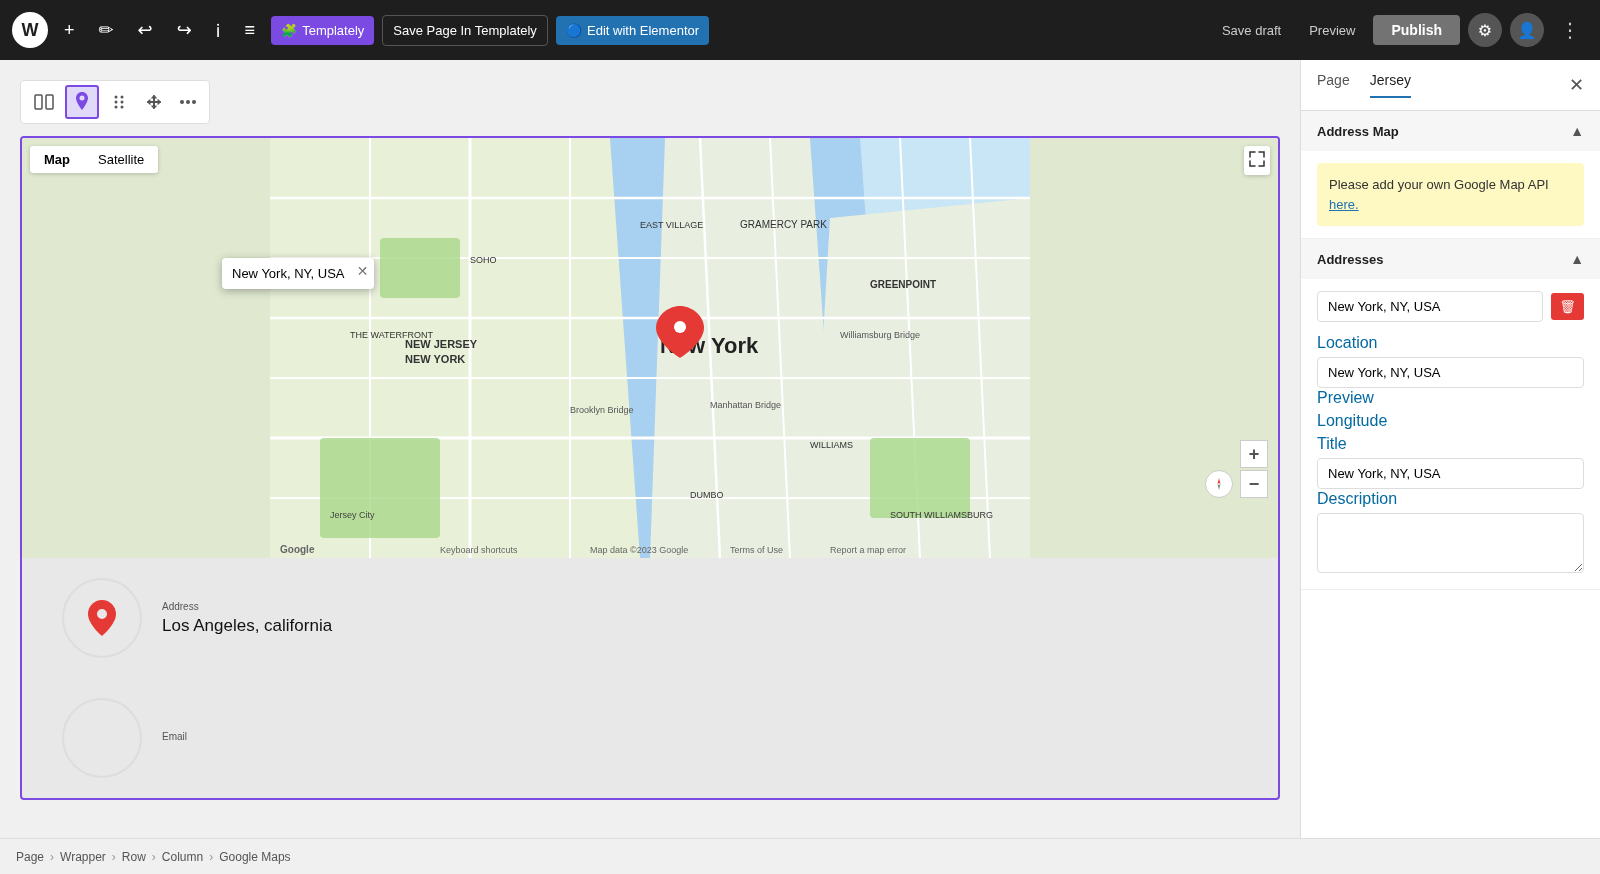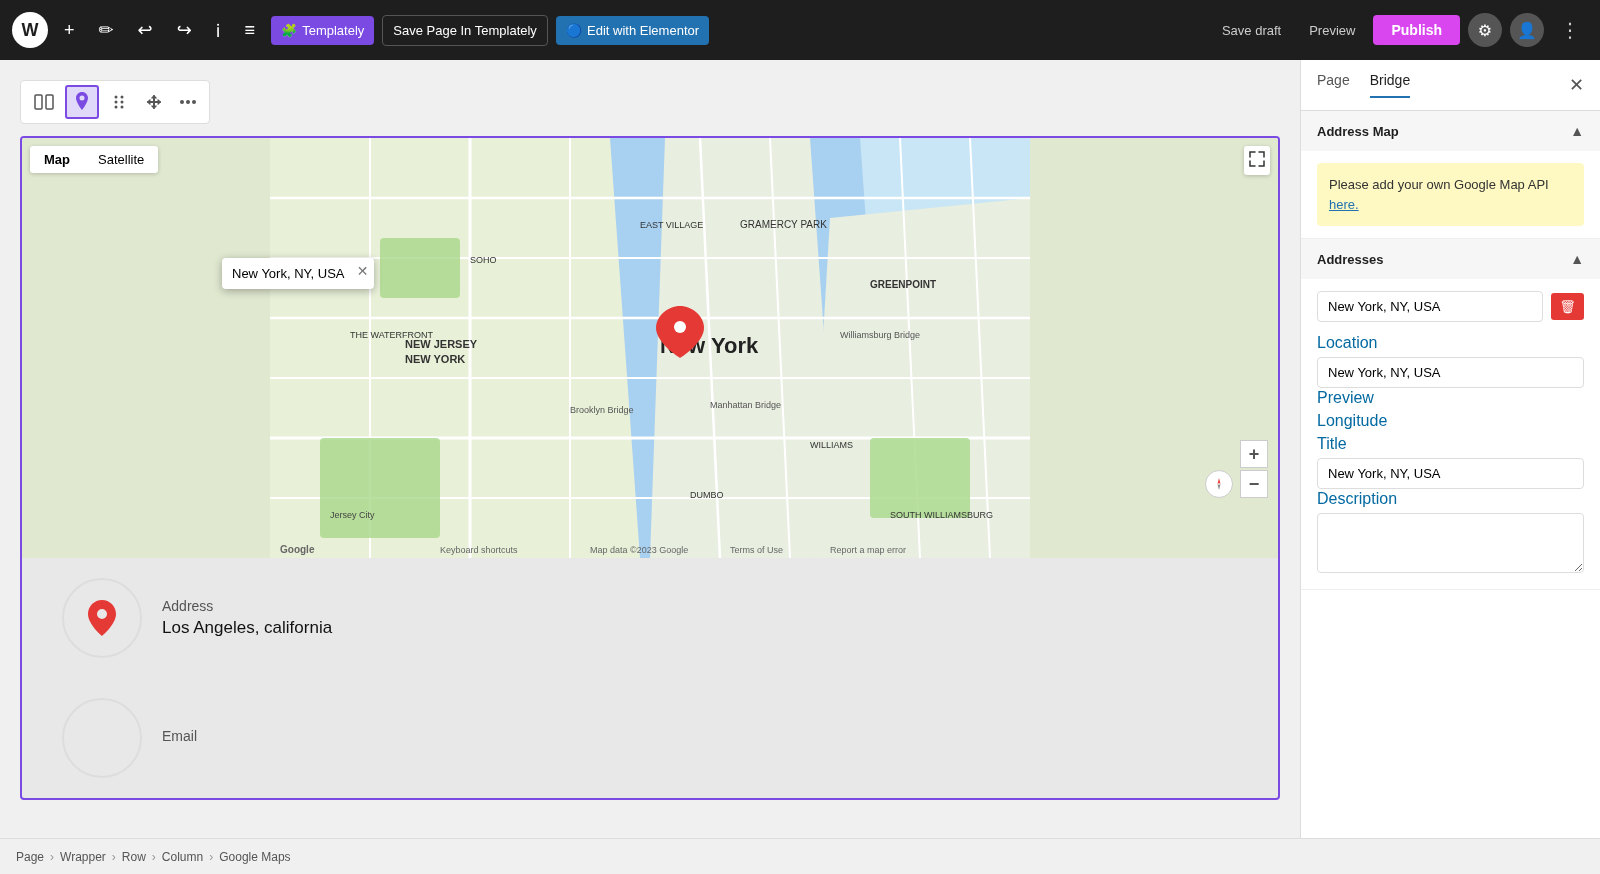--- a/index.html
+++ b/index.html
@@ -19,21 +19,21 @@
       background: #2271b1; border: none; border-radius: 4px;
       color: #fff; cursor: pointer; padding: 7px 10px; font-size: 13px;
       display: flex; align-items: center; gap: 5px;
     }
     .top-bar-btn.icon-only { background: transparent; padding: 7px 8px; font-size: 18px; }
     .top-bar-btn.templately { background: #7b4ae2; }
     .top-bar-btn.save-templately { background: transparent; border: 1px solid #555; color: #fff; }
     .top-bar-btn.edit-elementor { background: #2271b1; }
     .top-bar-spacer { flex: 1; }
     .top-bar-text-btn { background: transparent; border: none; color: #ccc; cursor: pointer; font-size: 13px; padding: 6px 10px; }
-    .top-bar-btn.publish { background: #d946ef; border: none; border-radius: 4px; color: #fff; font-size: 14px; font-weight: 600; cursor: pointer; padding: 7px 18px; }
+    .top-bar-btn.publish { background: #737373; border: none; border-radius: 4px; color: #fff; font-size: 14px; font-weight: 600; cursor: pointer; padding: 7px 18px; }
     .top-bar-icon-circle {
       width: 34px; height: 34px; border-radius: 50%;
       background: #555; border: none; color: #fff; cursor: pointer;
       display: flex; align-items: center; justify-content: center; font-size: 16px;
     }
 
     
     .main-area {
       display: flex; flex: 1; overflow: hidden;
     }
@@ -115,21 +115,21 @@
     }
     .contact-item {
       display: flex; align-items: center; gap: 20px;
     }
     .contact-circle {
       width: 80px; height: 80px; border-radius: 50%; border: 2px solid #ddd;
       display: flex; align-items: center; justify-content: center; flex-shrink: 0;
       font-size: 28px;
     }
     .contact-circle.red { color: #e53935; }
-    .contact-text h3 { font-size: 14px; color: #555; font-weight: 400; margin-bottom: 4px; }
+    .contact-text h3 { font-size: 10px; color: #555; font-weight: 400; margin-bottom: 4px; }
     .contact-text p { font-size: 17px; font-weight: 400; color: #111; }
 
     
     .sidebar {
       width: 300px; background: #fff; border-left: 1px solid #ddd;
       display: flex; flex-direction: column; overflow-y: auto; flex-shrink: 0;
     }
     .sidebar-header {
       display: flex; align-items: center; padding: 12px 16px;
       border-bottom: 1px solid #ddd; gap: 20px;
@@ -374,21 +374,21 @@
 
           </div>
         </div>
       </div>
     </div>
   </div>
 
   <div class="sidebar">
     <div class="sidebar-header">
       <span class="sidebar-tab">Page</span>
-      <span class="sidebar-tab active">Bridge</span>
+      <span class="sidebar-tab active">Jersey</span>
       <button class="sidebar-close">✕</button>
     </div>
 
     <div class="sidebar-section">
       <div class="sidebar-section-header">
         <span class="sidebar-section-title">Address Map</span>
         <span class="sidebar-section-toggle">▲</span>
       </div>
       <div class="sidebar-section-body">
         <div class="info-box">

